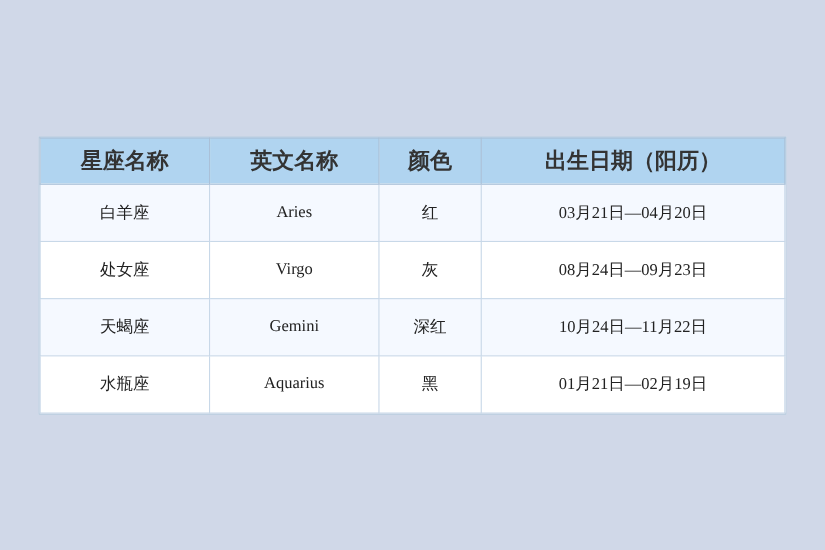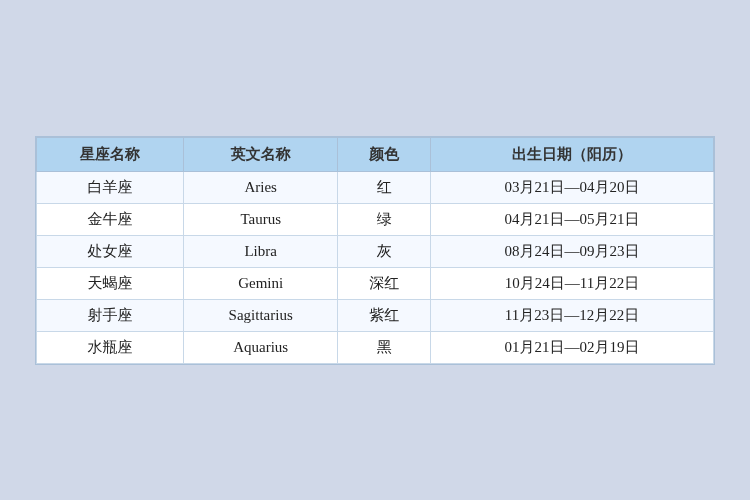--- a/index.html
+++ b/index.html
@@ -22,25 +22,25 @@
       width: 100%;
       border-collapse: collapse;
     }
     thead tr th {
       background-color: #b0d4f0;
       color: #333;
       border: 1px solid #aac0d8;
       padding: 7px 10px;
       text-align: center;
       font-weight: bold;
-      font-size: 15px;
+      font-size: 20px;
     }
     tbody tr td {
       border: 1px solid #c8d8e8;
-      padding: 6px 10px;
+      padding: 16px 10px;
       text-align: center;
       color: #222;
       font-size: 15px;
     }
     tbody tr:nth-child(odd) {
       background-color: #f5f9ff;
     }
     tbody tr:nth-child(even) {
       background-color: #ffffff;
     }
@@ -61,42 +61,30 @@
     </thead>
     <tbody>
 
     <tr>
           <td>白羊座</td>
           <td>Aries</td>
           <td>红</td>
           <td>03月21日—04月20日</td>
         </tr>
         <tr>
-          <td>金牛座</td>
-          <td>Taurus</td>
-          <td>绿</td>
-          <td>04月21日—05月21日</td>
-        </tr>
-        <tr>
           <td>处女座</td>
-          <td>Libra</td>
+          <td>Virgo</td>
           <td>灰</td>
           <td>08月24日—09月23日</td>
         </tr>
         <tr>
           <td>天蝎座</td>
           <td>Gemini</td>
           <td>深红</td>
           <td>10月24日—11月22日</td>
-        </tr>
-        <tr>
-          <td>射手座</td>
-          <td>Sagittarius</td>
-          <td>紫红</td>
-          <td>11月23日—12月22日</td>
         </tr>
         <tr>
           <td>水瓶座</td>
           <td>Aquarius</td>
           <td>黑</td>
           <td>01月21日—02月19日</td>
         </tr>
       </tbody>
   </table>
 </div>

